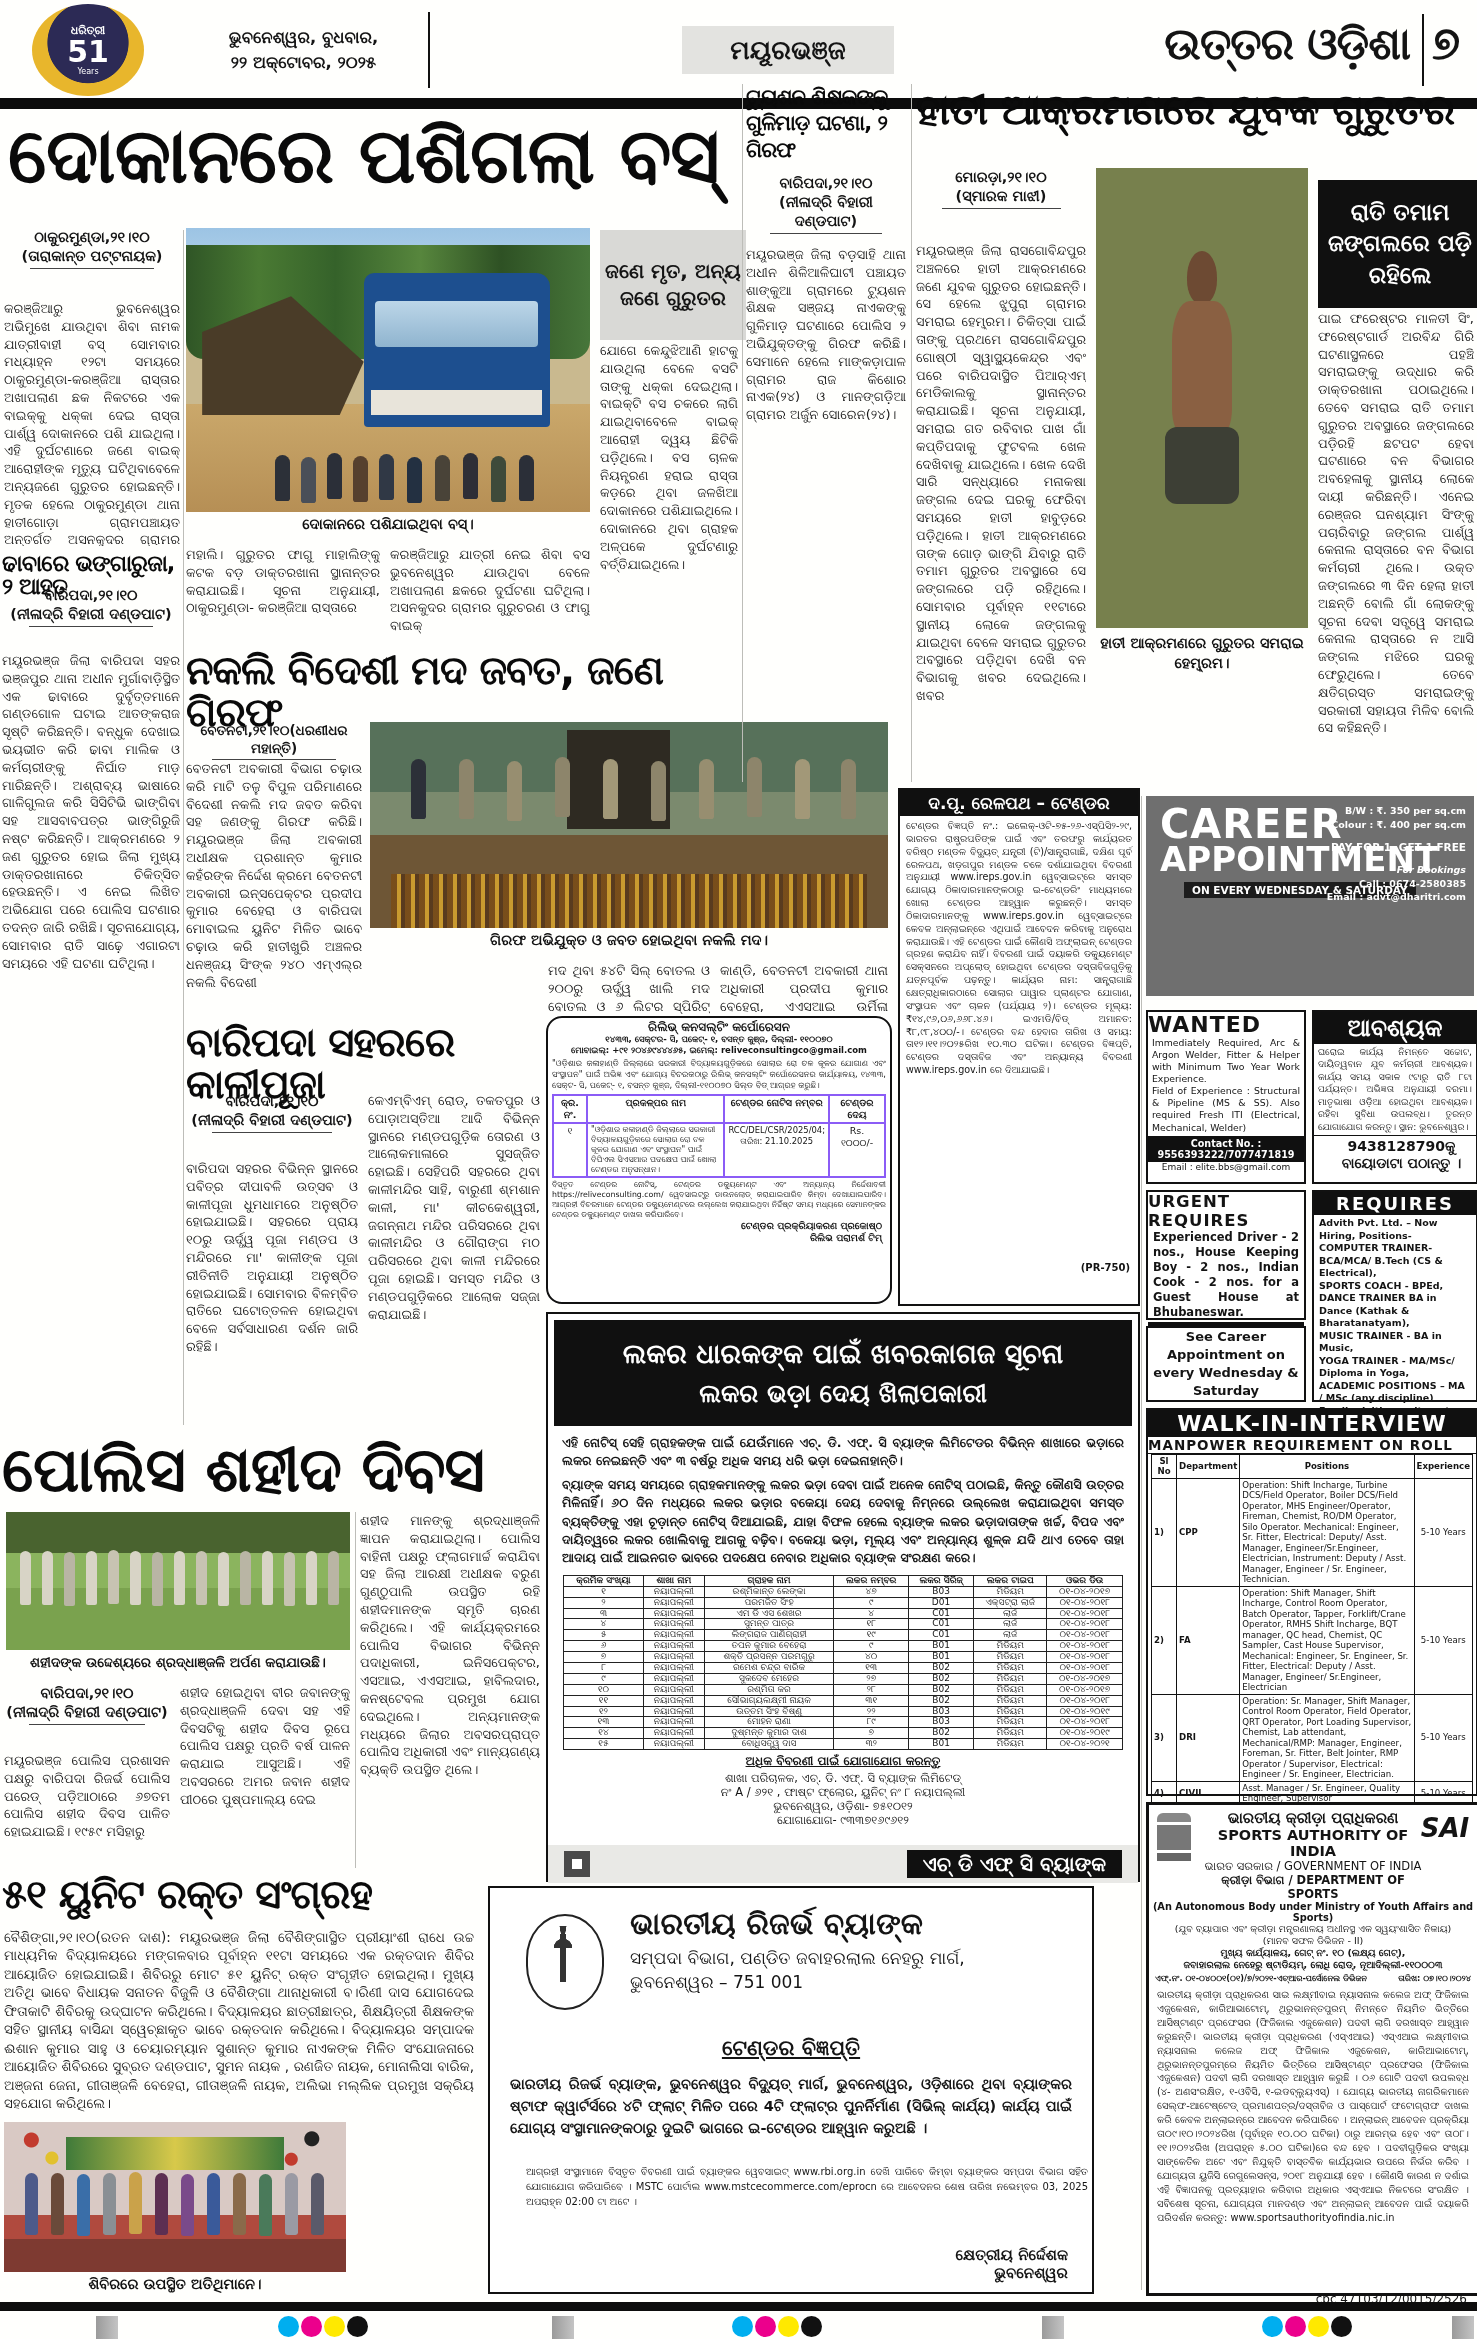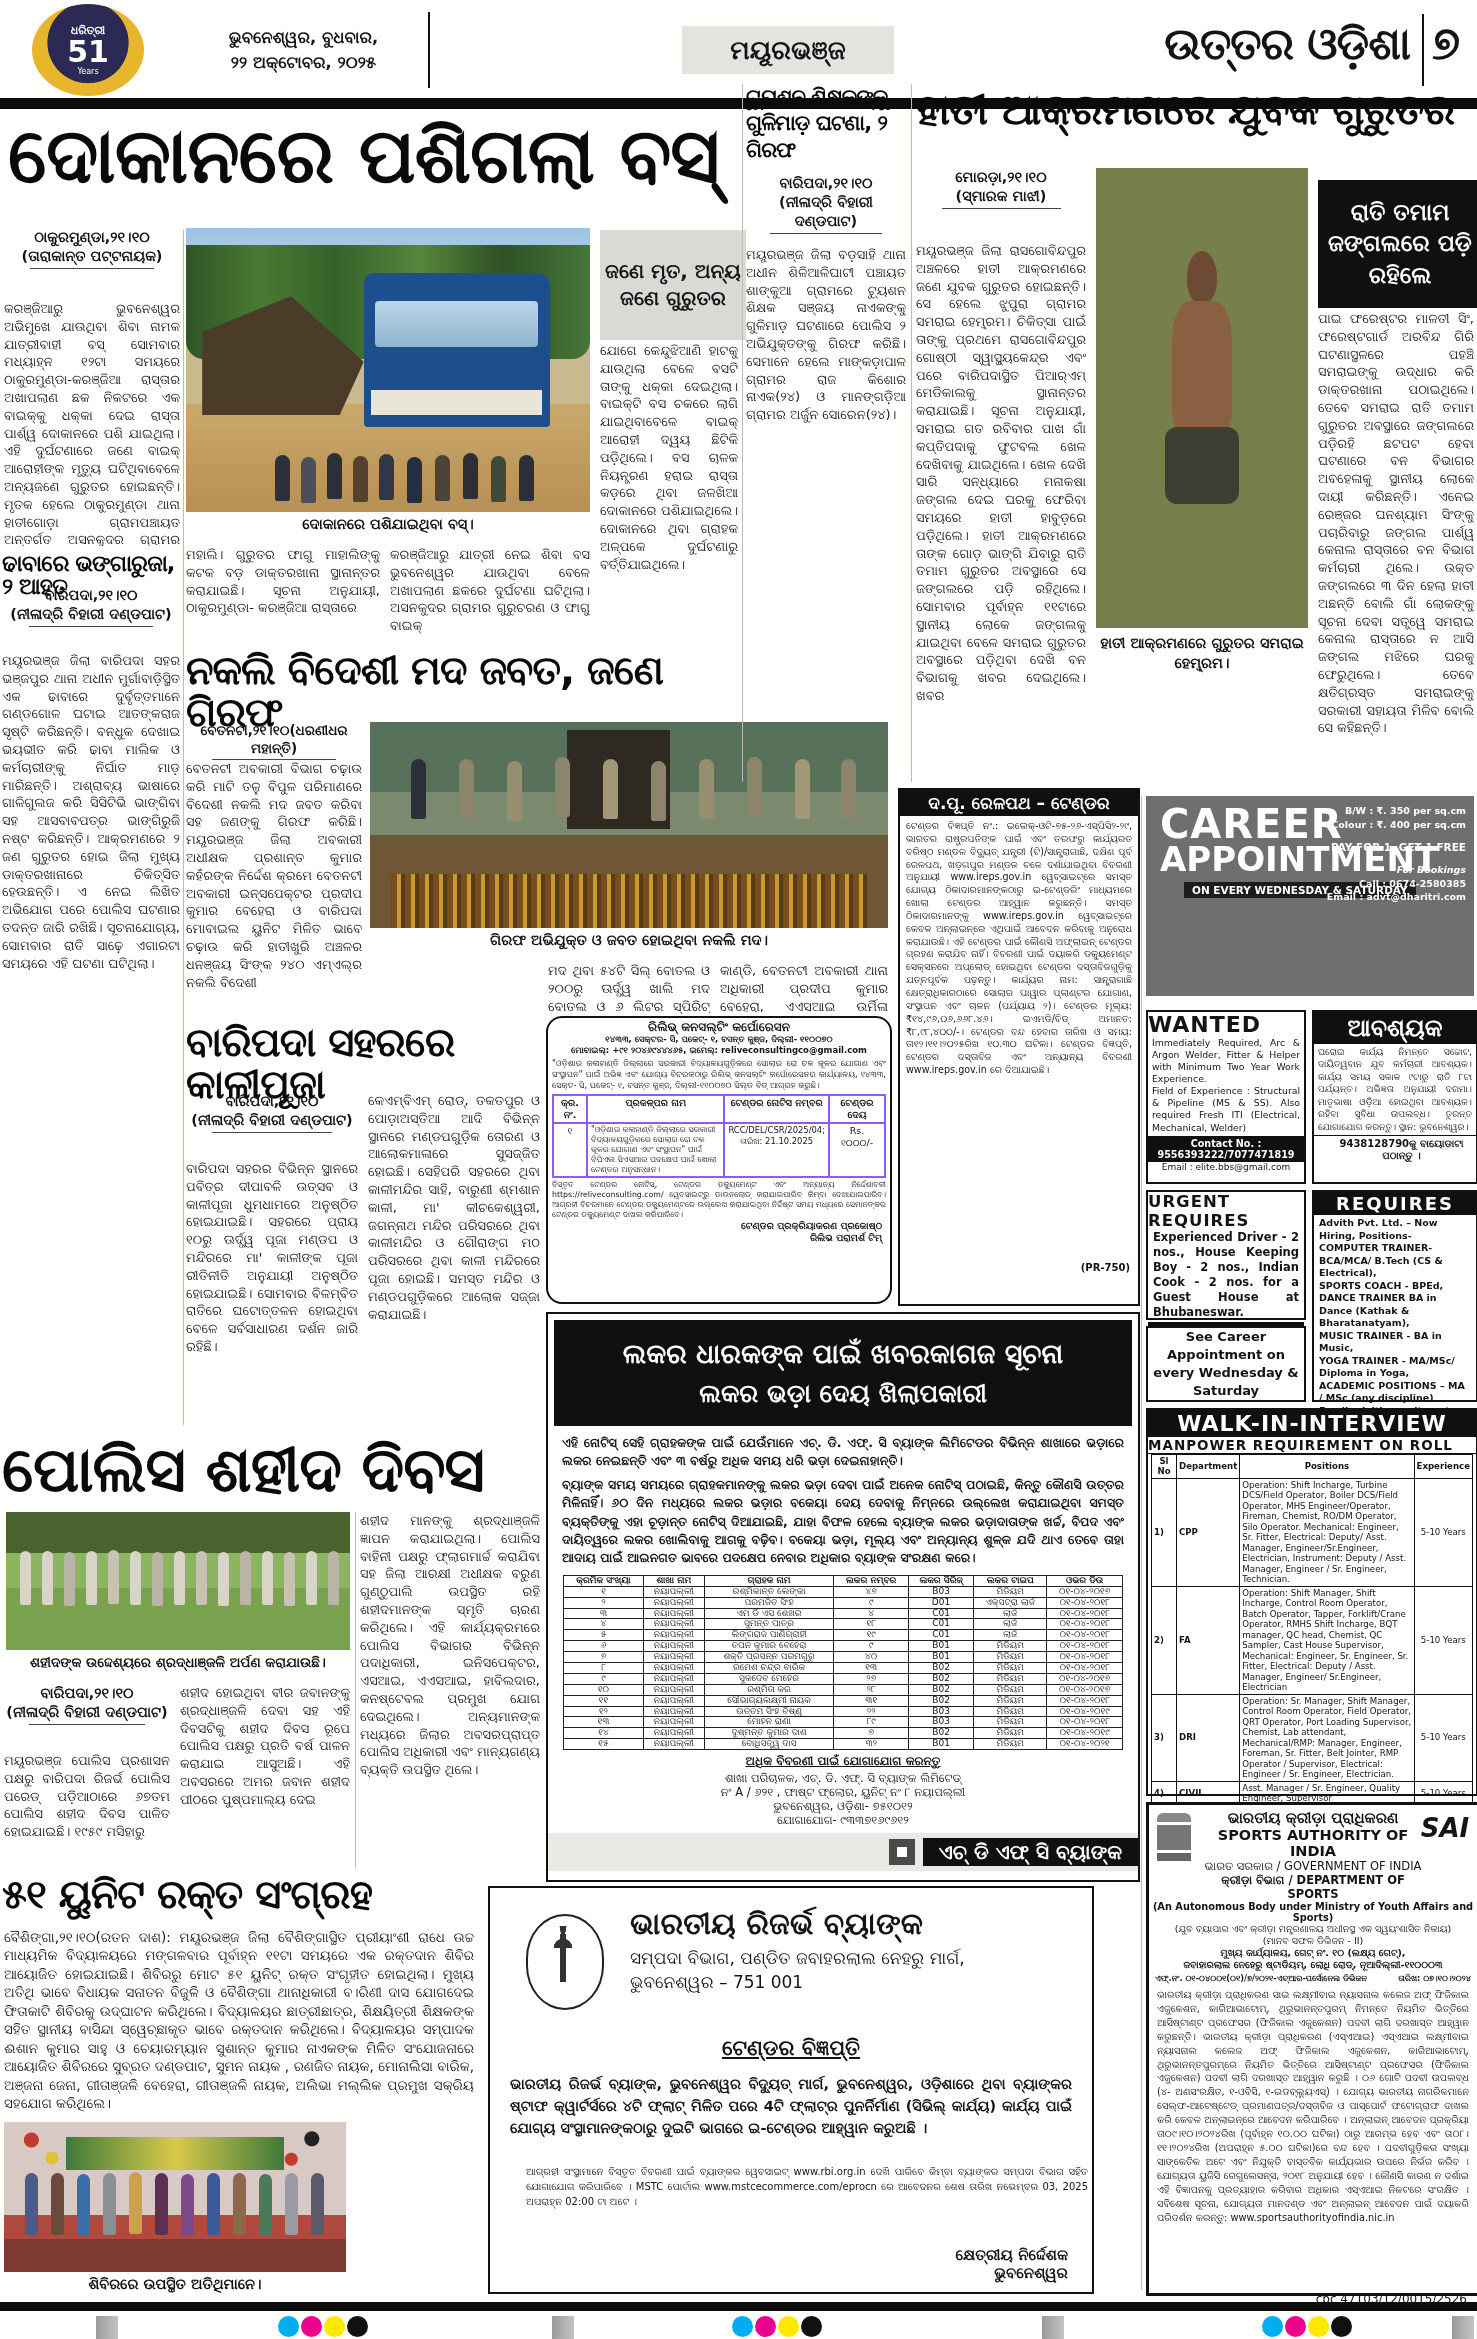--- a/index.html
+++ b/index.html
@@ -331,21 +331,21 @@
             <td>ମିଡିୟମ</td>
             <td>୦୧-୦୪-୨୦୨୧</td>
           </tr>
         </tbody>
     </table>
     <div style="text-align:center;font-weight:900;font-size:12px;text-decoration:underline;margin-top:4px;">ଅଧିକ ବିବରଣୀ ପାଇଁ ଯୋଗାଯୋଗ କରନ୍ତୁ</div>
     <div style="text-align:center;font-size:11.5px;margin-top:3px;">ଶାଖା ପରିଚାଳକ, ଏଚ୍. ଡି. ଏଫ୍. ସି ବ୍ୟାଙ୍କ ଲିମିଟେଡ୍</div>
     <div style="text-align:center;font-size:11.5px;">ନଂ A / ୬୨୧ , ଫାଷ୍ଟ ଫ୍ଲୋର, ୟୁନିଟ୍ ନଂ ୮ ନୟାପଲ୍ଲୀ</div>
     <div style="text-align:center;font-size:11.5px;">ଭୁବନେଶ୍ୱର, ଓଡ଼ିଶା- ୭୫୧୦୧୨</div>
     <div style="text-align:center;font-size:11.5px;">ଯୋଗାଯୋଗ- ୯୩୩୭୧୬୯୬୧୨</div>
-    <div style="display:flex;align-items:center;justify-content:flex-end;gap:8px;margin-top:6px;background:#e9e9e6;padding:5px 0;">
+    <div style="display:flex;align-items:center;justify-content:space-between;gap:8px;margin-top:18px;background:#e9e9e6;padding:5px 16px;">
       <span style="width:26px;height:26px;background:#4a4a4a;display:inline-block;position:relative;">
           <span style="position:absolute;left:8px;top:8px;width:10px;height:10px;background:#fff;"></span>
         </span>
       <span class="invbar" style="font-size:20px;padding:2px 16px;">ଏଚ୍ ଡି ଏଫ୍ ସି  ବ୍ୟାଙ୍କ</span>
     </div>
   </div>
 
   <div class="abs hl" style="left:2px;top:1438px;width:540px;font-size:62px;">ପୋଲିସ ଶହୀଦ ଦିବସ</div>
   <div class="photo" style="left:6px;top:1512px;width:344px;height:138px;background:linear-gradient(#49632f 0 30%,#8bb45e 30% 55%,#7aa24e 55% 100%);">
     <div class="crowd" style="left:4%;top:28%;height:54px;width:11px;background:#d8d4c6;box-shadow:22px 0 0 #d8d4c6,44px 1px 0 #b9b5a4,66px 0 0 #d8d4c6,88px -1px 0 #c7c3b2,110px 0 0 #d8d4c6,132px 1px 0 #b9b5a4,154px 0 0 #d8d4c6,176px 0 0 #c7c3b2,198px 1px 0 #d8d4c6,220px 0 0 #b9b5a4,242px 0 0 #d8d4c6,264px 1px 0 #c7c3b2,286px 0 0 #d8d4c6,308px 0 0 #b9b5a4;"></div>
@@ -405,21 +405,21 @@
   <div class="abs adbox" style="left:1146px;top:1010px;width:156px;height:170px;">
     <div class="adtitle" style="font-size:22px;">WANTED</div>
     <div class="small" style="padding:0 4px;font-size:9.3px;text-align:justify;">Immediately Required, Arc &amp; Argon Welder, Fitter &amp; Helper with Minimum Two Year Work Experience.</div>
     <div class="small" style="padding:0 4px;font-size:9.3px;text-align:justify;">Field of Experience : Structural &amp; Pipeline (MS &amp; SS). Also required Fresh ITI (Electrical, Mechanical, Welder)</div>
     <div class="invbar" style="font-size:9.6px;margin-top:2px;padding:2px 0;">Contact No. : 9556393222/7077471819</div>
     <div style="text-align:center;font-size:9px;">Email : elite.bbs@gmail.com</div>
   </div>
   <div class="abs adbox" style="left:1312px;top:1010px;width:162px;height:170px;">
     <div class="invbar" style="font-size:24px;padding:2px 0;">ଆବଶ୍ୟକ</div>
     <div class="small" style="padding:2px 4px;font-size:9.2px;text-align:justify;line-height:1.35;">ଘରୋଇ କାର୍ଯ୍ୟ ନିମନ୍ତେ ସଚ୍ଚୋଟ, ଦାୟିତ୍ୱବାନ ଯୁବ କର୍ମଚାରୀ ଆବଶ୍ୟକ। କାର୍ଯ୍ୟ ସମୟ ସକାଳ ୯ଟାରୁ ରାତି ୮ଟା ପର୍ଯ୍ୟନ୍ତ। ଅଭିଜ୍ଞତା ଅନୁଯାୟୀ ଦରମା। ମାତୃଭାଷା ଓଡ଼ିଆ ହୋଇଥିବା ଆବଶ୍ୟକ। ରହିବା ସୁବିଧା ଉପଲବ୍ଧ। ତୁରନ୍ତ ଯୋଗାଯୋଗ କରନ୍ତୁ। ସ୍ଥାନ: ଭୁବନେଶ୍ୱର।</div>
-    <div style="font-weight:900;font-size:10px;text-align:center;border-top:1.5px solid #111;padding-top:2px;padding-left:13px;">9438128790କୁ ବାୟୋଡାଟା ପଠାନ୍ତୁ ।</div>
+    <div style="font-weight:900;font-size:14px;text-align:center;border-top:1.5px solid #111;padding-top:2px;padding-left:13px;">9438128790କୁ ବାୟୋଡାଟା ପଠାନ୍ତୁ ।</div>
   </div>
 
   <div class="abs adbox" style="left:1146px;top:1190px;width:156px;height:126px;">
     <div class="adtitle" style="font-size:16.5px;">URGENT REQUIRES</div>
     <div style="padding:0 5px;font-size:11.5px;font-weight:700;line-height:1.3;text-align:justify;">Experienced Driver - 2 nos., House Keeping Boy - 2 nos., Indian Cook - 2 nos. for a Guest House at Bhubaneswar.</div>
     <div class="invbar" style="font-size:13px;margin-top:2px;padding:2px 0;">Contact : 7656915989</div>
   </div>
   <div class="abs adbox" style="left:1146px;top:1326px;width:156px;height:72px;display:flex;align-items:center;justify-content:center;">
     <span style="font-weight:700;font-size:13px;text-align:center;line-height:1.4;">See Career Appointment on every Wednesday &amp; Saturday</span>
   </div>

